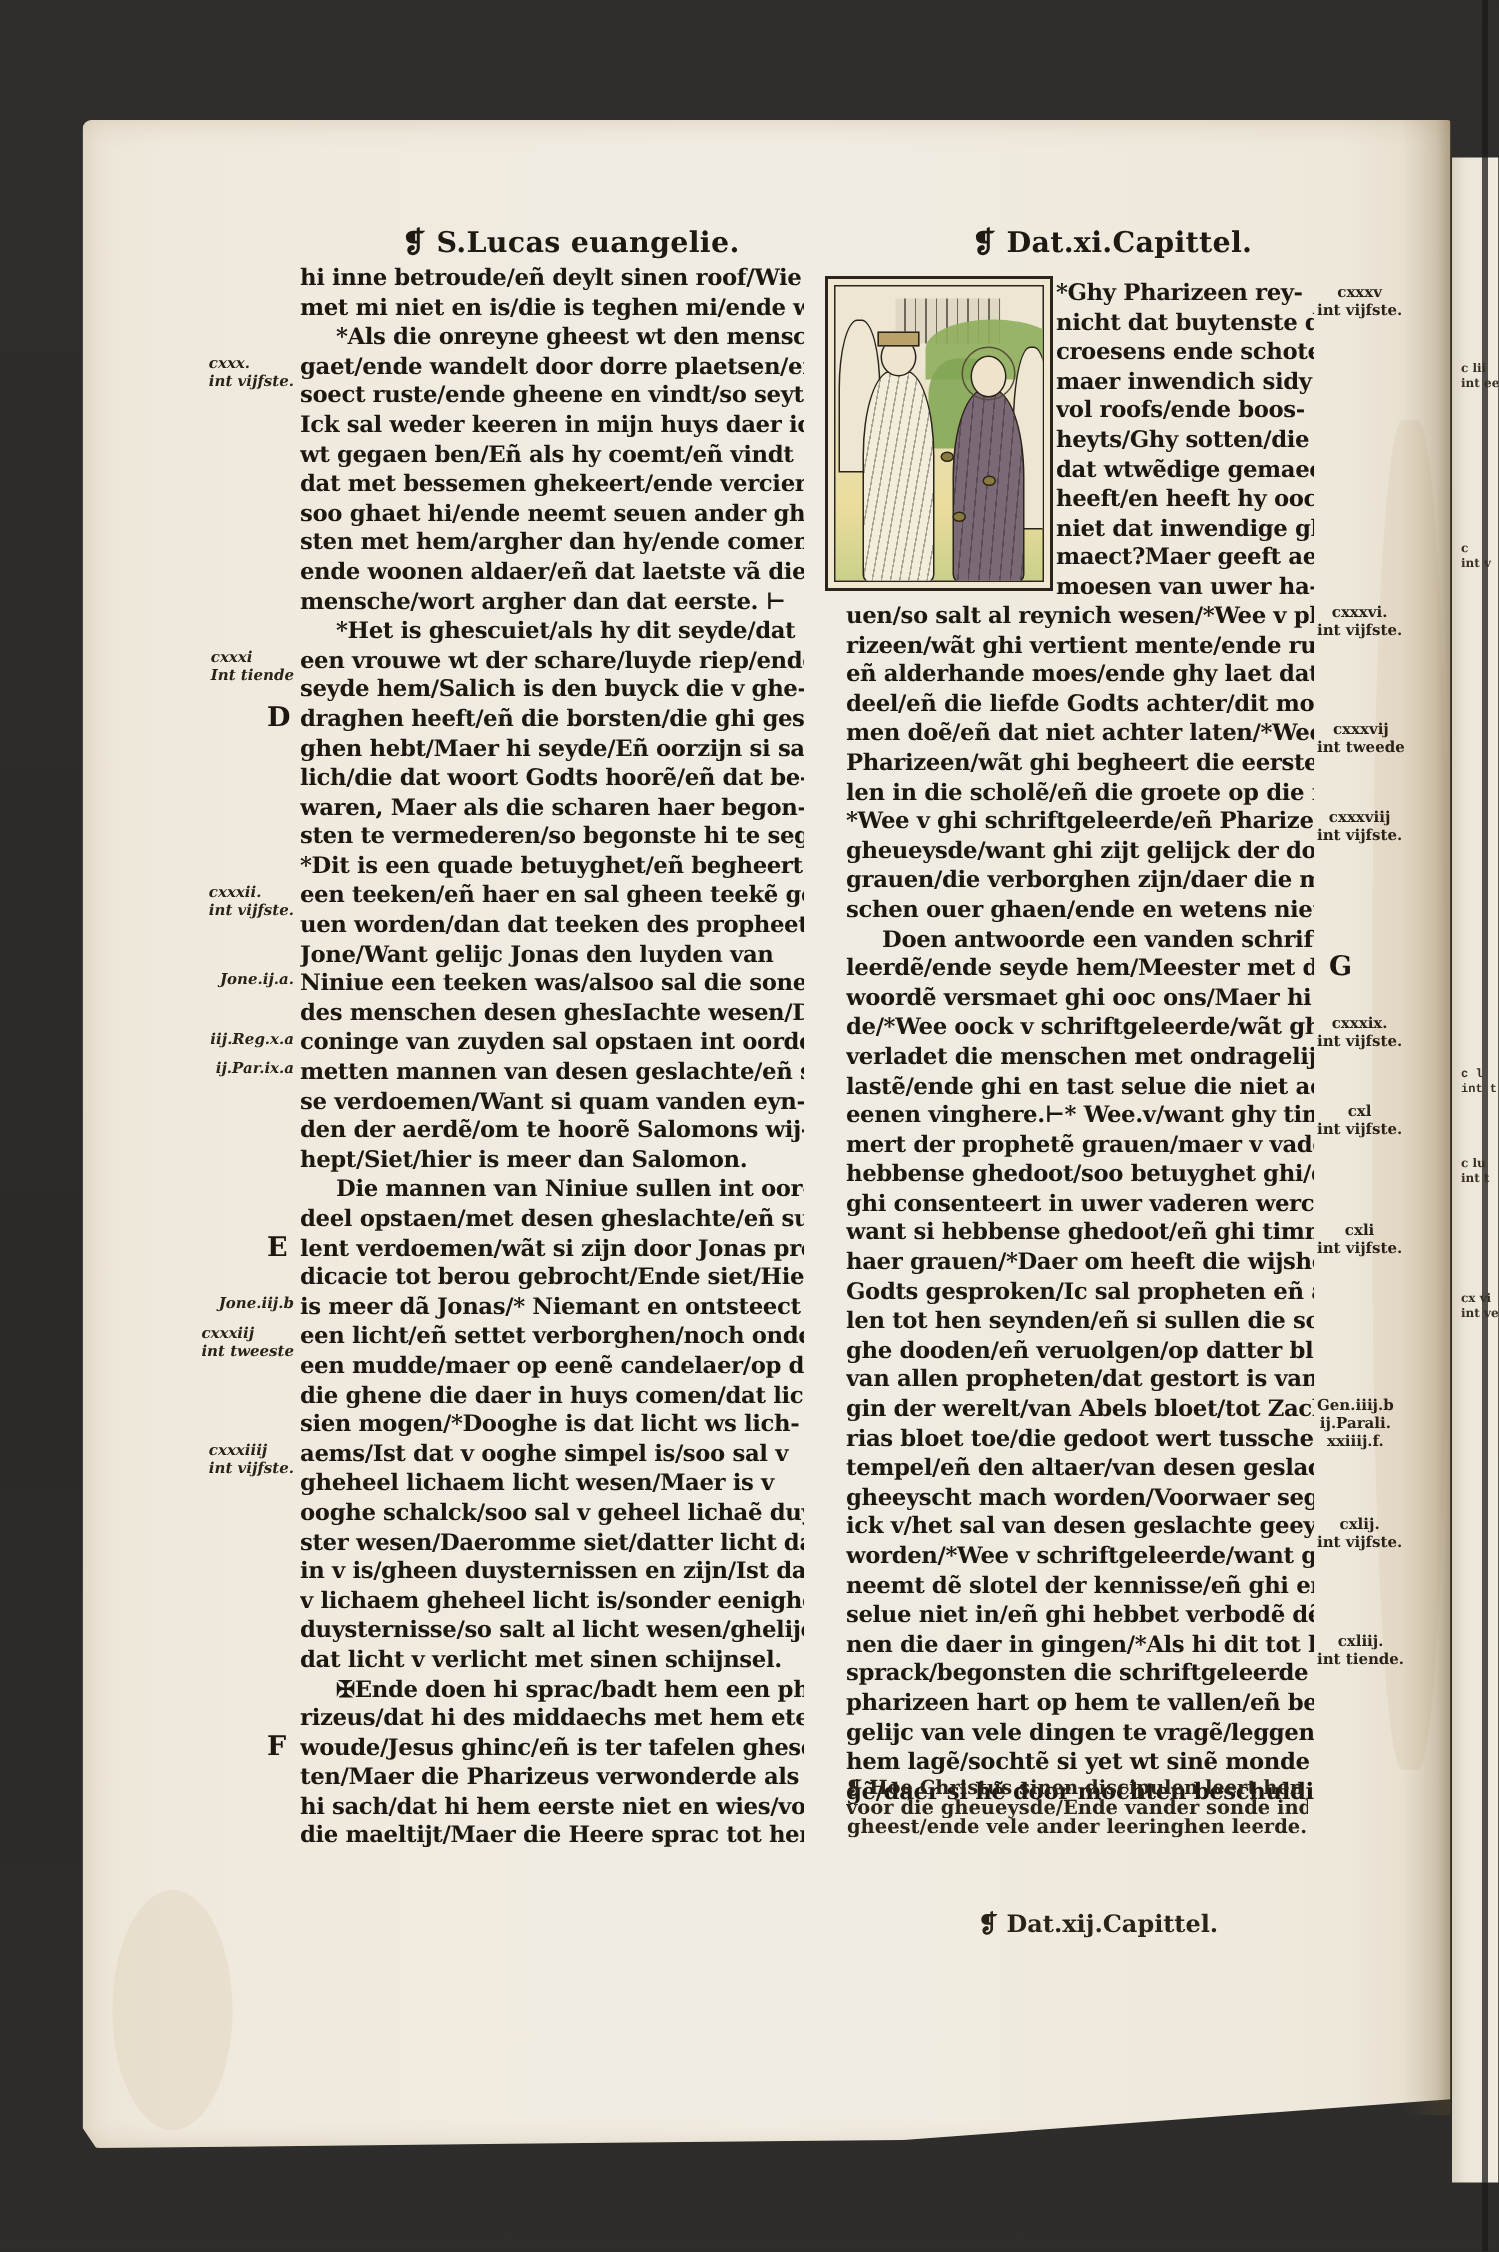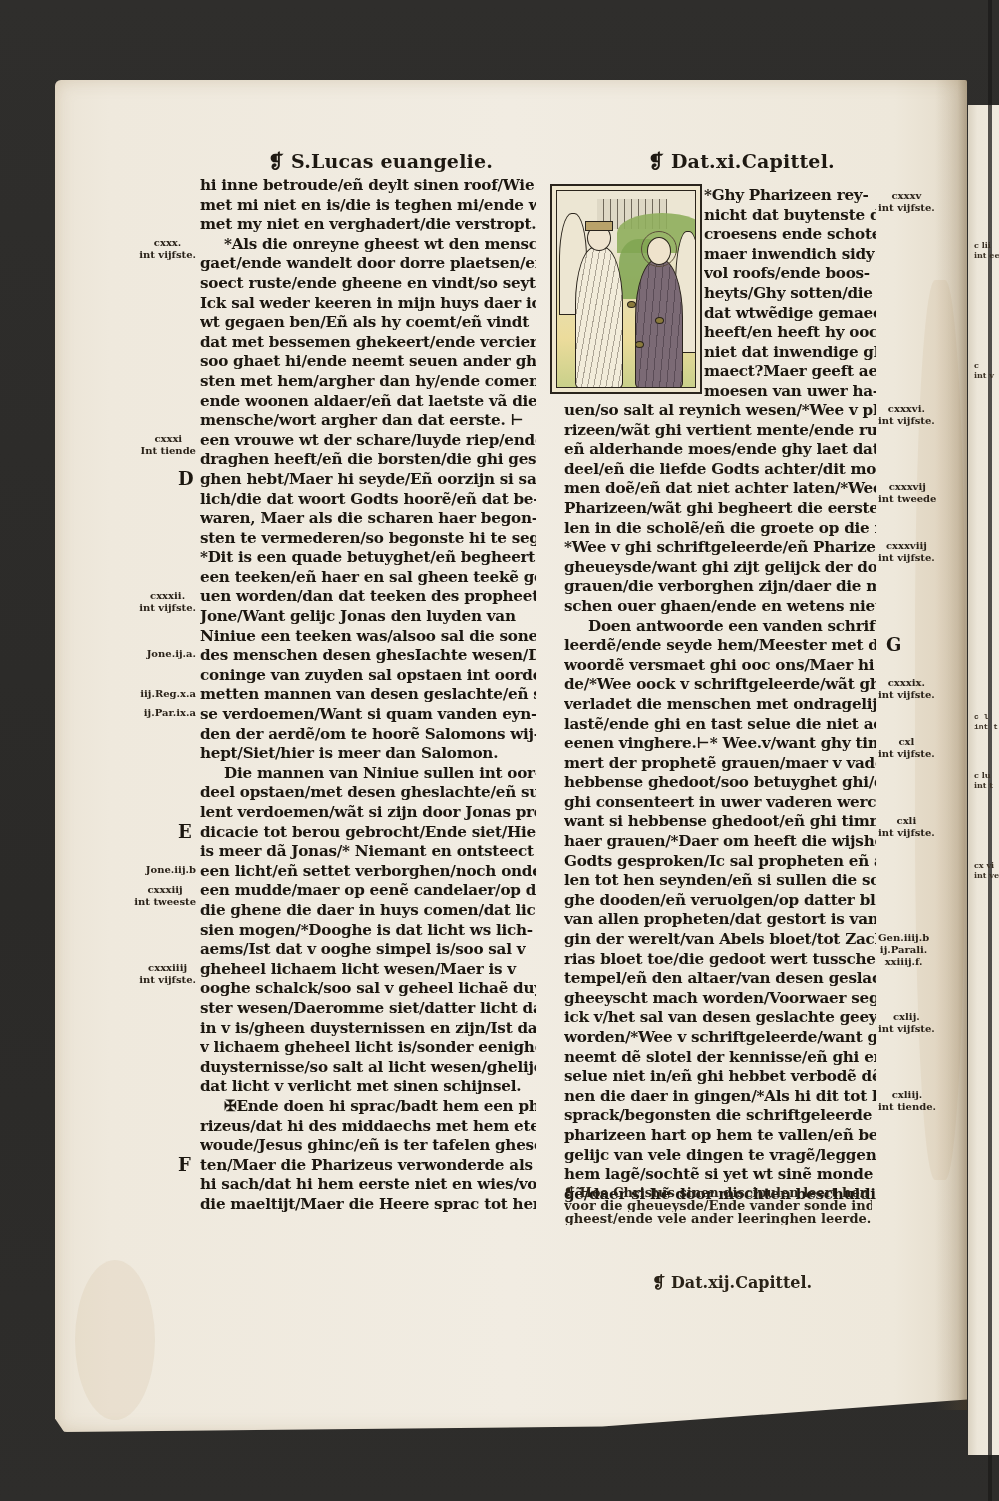--- a/index.html
+++ b/index.html
@@ -22,21 +22,21 @@
   .next-page { position:absolute; left:968px; top:105px; width:31px; height:1350px;
     background:linear-gradient(90deg,#d9d1c0 0%,#ece6d9 30%,#f0eadf 100%); }
   .next-page-edge { position:absolute; left:988px; top:0; width:4px; height:1501px; background:#1c1b1a; opacity:0.75;}
   .np-note { position:absolute; left:974px; font-size:8px; line-height:10px; color:#3a3024; font-weight:bold; white-space:nowrap; }
 
   .header { position:absolute; font-weight:bold; color:#1e1912; font-size:19px; letter-spacing:0.2px; }
   .col { position:absolute; color:#1c1710; font-weight:bold; font-size:15.2px; line-height:19.6px; letter-spacing:-0.25px; }
   .line { white-space:nowrap; height:19.6px; overflow:hidden; }
   .line.indent { padding-left:24px; }
   .note { position:absolute; color:#2a2219; font-size:10px; line-height:12px; font-weight:bold; text-align:right; white-space:nowrap; }
-  .note.left { text-align:center; }
+  .note.left { text-align:left;font-style:italic; }
   .note.right { text-align:center; }
   .initial { position:absolute; font-size:18px; font-weight:bold; color:#1c1710; }
   .summary { position:absolute; left:564px; top:1186px; width:308px; color:#2a2318; font-size:13px; line-height:13px; font-weight:bold;text-align:center; }
   .summary .line { height:13px; }
   .next-chapter { position:absolute; left:652px; top:1233px; font-size:16px; font-weight:bold; color:#2a2318;margin-top:40px; }
 
   .woodcut { position:absolute; left:550px; top:184px; width:148px; height:206px;
     border:2px solid #2a241c; background:#efe7cf; overflow:hidden; }
   .woodcut .inner { position:absolute; left:4px; top:4px; right:4px; bottom:4px; border:1px solid #2a241c; overflow:hidden;
     background:linear-gradient(180deg,#ece6d3 0%,#ece6d3 28%,#e6dfb7 45%,#ecdc9c 75%,#c9d08a 100%); }
@@ -89,32 +89,33 @@
 <div class="header" style="left:268px; top:150px;">
   <span>❡ </span><span>S.Lucas euangelie.</span>
 </div>
 <div class="header" style="left:648px; top:150px;">
   <span>❡ </span><span>Dat.xi.Capittel.</span>
 </div>
 
 <div class="col" id="left-col" style="left:200px; top:176px; width:336px;">
     <div class="line">hi inne betroude/eñ deylt sinen roof/Wie</div>
     <div class="line">met mi niet en is/die is teghen mi/ende wie</div>
-    <div class="line">met my niet en verghadert/die verstropt.</div>
     <div class="line indent">*Als die onreyne gheest wt den mensche</div>
     <div class="line">gaet/ende wandelt door dorre plaetsen/eñ</div>
     <div class="line">soect ruste/ende gheene en vindt/so seyt hi/</div>
     <div class="line">Ick sal weder keeren in mijn huys daer ick</div>
     <div class="line">wt gegaen ben/Eñ als hy coemt/eñ vindt</div>
     <div class="line">dat met bessemen ghekeert/ende verciert/</div>
     <div class="line">soo ghaet hi/ende neemt seuen ander ghee-</div>
     <div class="line">sten met hem/argher dan hy/ende comen/</div>
     <div class="line">ende woonen aldaer/eñ dat laetste vã dien</div>
     <div class="line">mensche/wort argher dan dat eerste. ⊢</div>
+    <div class="line indent">*Het is ghescuiet/als hy dit seyde/dat</div>
     <div class="line">een vrouwe wt der schare/luyde riep/ende</div>
+    <div class="line">seyde hem/Salich is den buyck die v ghe-</div>
     <div class="line">draghen heeft/eñ die borsten/die ghi geso-</div>
     <div class="line">ghen hebt/Maer hi seyde/Eñ oorzijn si sa-</div>
     <div class="line">lich/die dat woort Godts hoorẽ/eñ dat be-</div>
     <div class="line">waren, Maer als die scharen haer begon-</div>
     <div class="line">sten te vermederen/so begonste hi te seggẽ</div>
     <div class="line">*Dit is een quade betuyghet/eñ begheert</div>
     <div class="line">een teeken/eñ haer en sal gheen teekẽ gege</div>
     <div class="line">uen worden/dan dat teeken des propheets</div>
     <div class="line">Jone/Want gelijc Jonas den luyden van</div>
     <div class="line">Niniue een teeken was/alsoo sal die sone</div>

